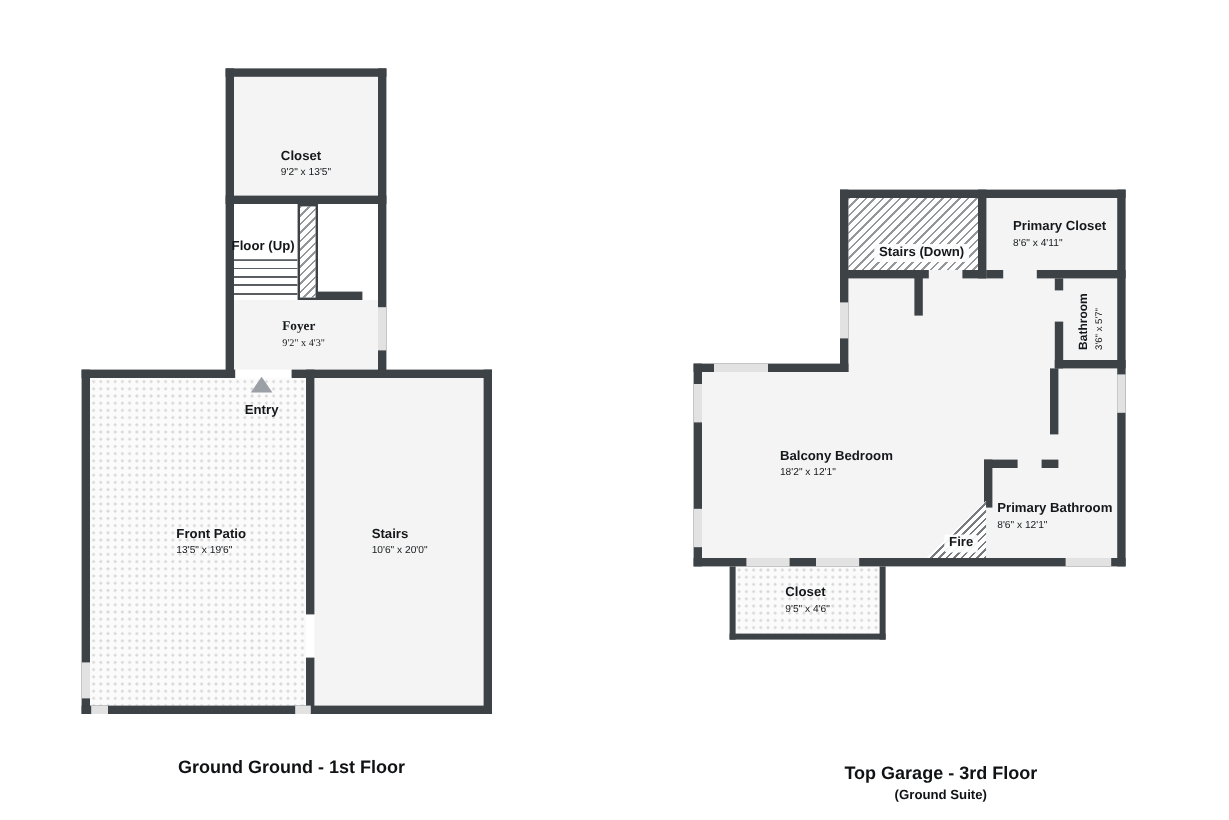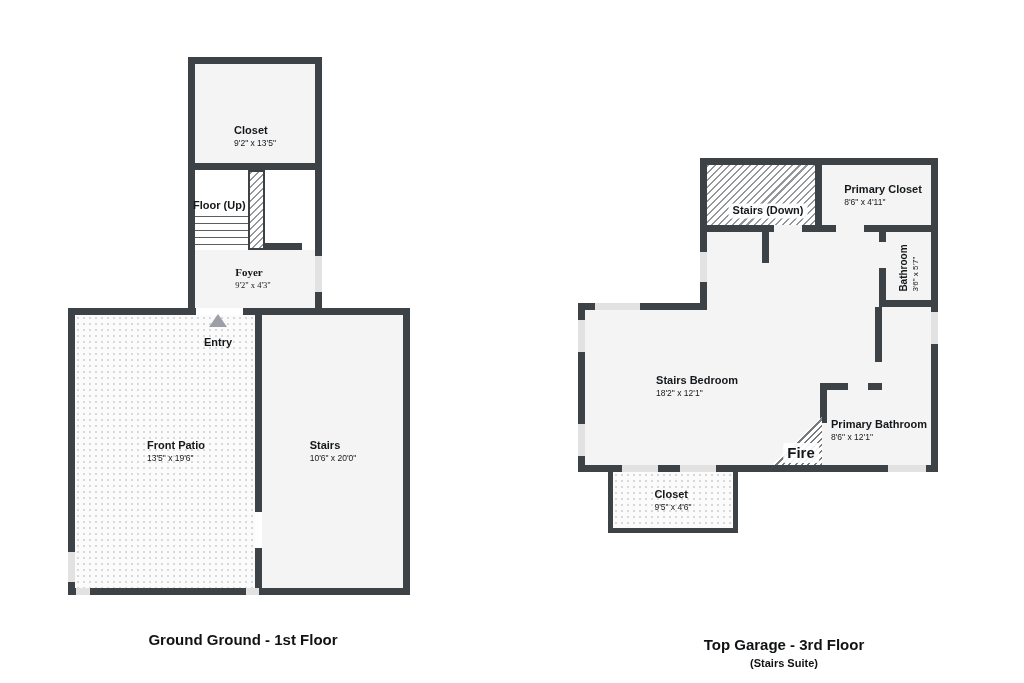--- a/index.html
+++ b/index.html
@@ -141,34 +141,34 @@
     </div>
     <div class="lbl" style="left:883px;top:196px;">
       <span class="nm">Primary Closet</span>
       <span class="dm">8'6" x 4'11"</span>
     </div>
     <div class="lbl vtext" style="left:910px;top:268px;">
       <span class="nm">Bathroom</span>
       <span class="dm">3'6" x 5'7"</span>
     </div>
     <div class="lbl" style="left:697px;top:387px;">
-      <span class="nm">Stairs Bedroom</span>
+      <span class="nm">Balcony Bedroom</span>
       <span class="dm">18'2" x 12'1"</span>
     </div>
     <div class="lbl" style="left:879px;top:431px;">
       <span class="nm">Primary Bathroom</span>
       <span class="dm">8'6" x 12'1"</span>
     </div>
     <div class="lbl" style="left:801px;top:453px;">
-      <span class="nm chip" style="font-size:15px;">Fire</span>
+      <span class="nm chip" style="font-size:11px;">Fire</span>
     </div>
     <div class="lbl" style="left:673px;top:501px;">
       <span class="nm">Closet</span>
       <span class="dm">9'5" x 4'6"</span>
     </div>
 
     <div class="title" style="left:784px;top:636px;">
       <span>Top Garage - 3rd Floor</span><br>
-      <span class="subtitle">(Stairs Suite)</span>
+      <span class="subtitle">(Ground Suite)</span>
     </div>
   </div>
 
 </div>
 
 </body></html>

